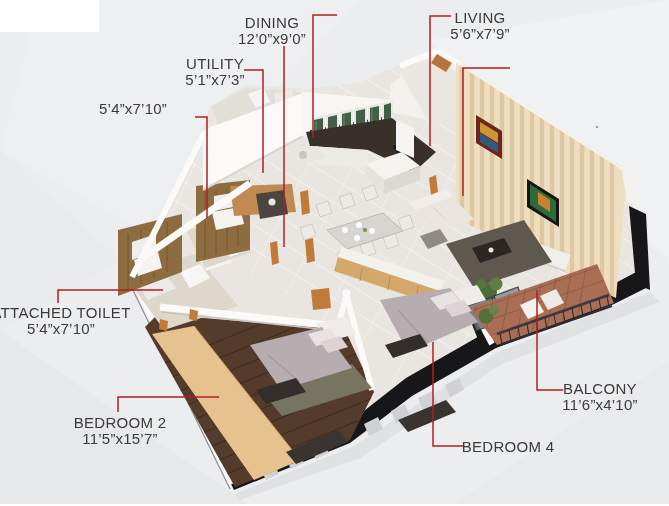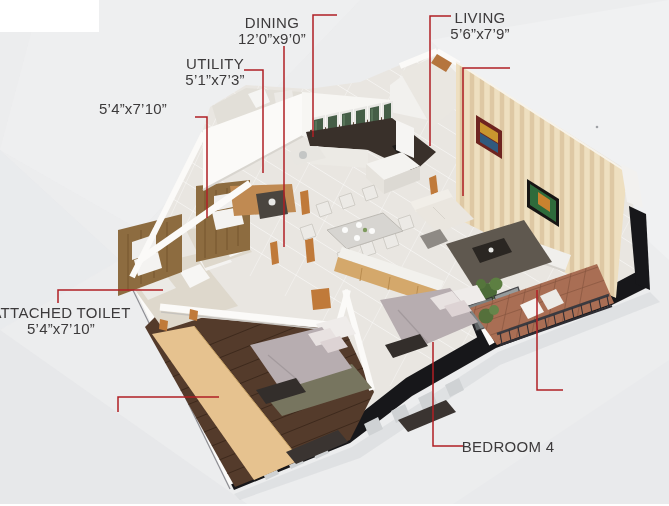--- a/index.html
+++ b/index.html
@@ -407,16 +407,24 @@
     <span class="l1">UTILITY</span>
     <span class="l2">5’1”x7’3”</span>
   </div>
   <div class="label" style="left:133px;top:101px">
     <span class="l2">5’4”x7’10”</span>
   </div>
   <div class="label" style="left:61px;top:305px">
     <span class="l1">ATTACHED TOILET</span>
     <span class="l2">5’4”x7’10”</span>
   </div>
+  <div class="label" style="left:120px;top:415px">
+    <span class="l1">BEDROOM 2</span>
+    <span class="l2">11’5”x15’7”</span>
+  </div>
   <div class="label" style="left:508px;top:439px">
     <span class="l1">BEDROOM 4</span>
   </div>
+  <div class="label" style="left:600px;top:381px">
+    <span class="l1">BALCONY</span>
+    <span class="l2">11’6”x4’10”</span>
+  </div>
 </div>
 
 </body></html>

